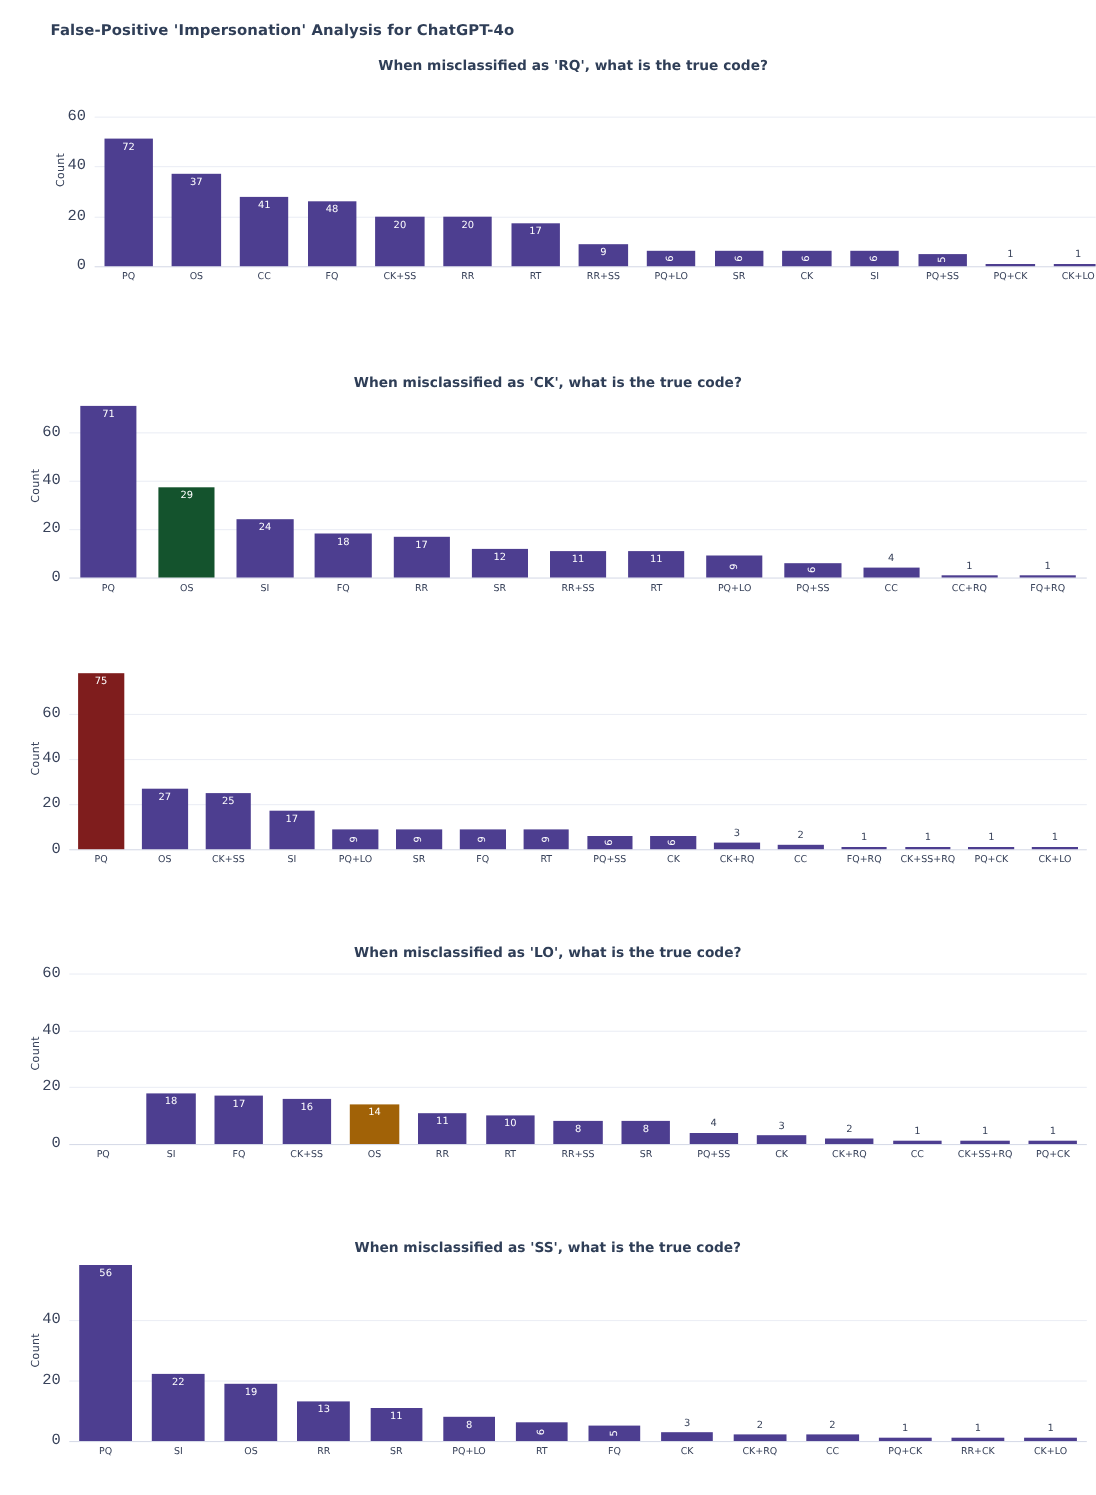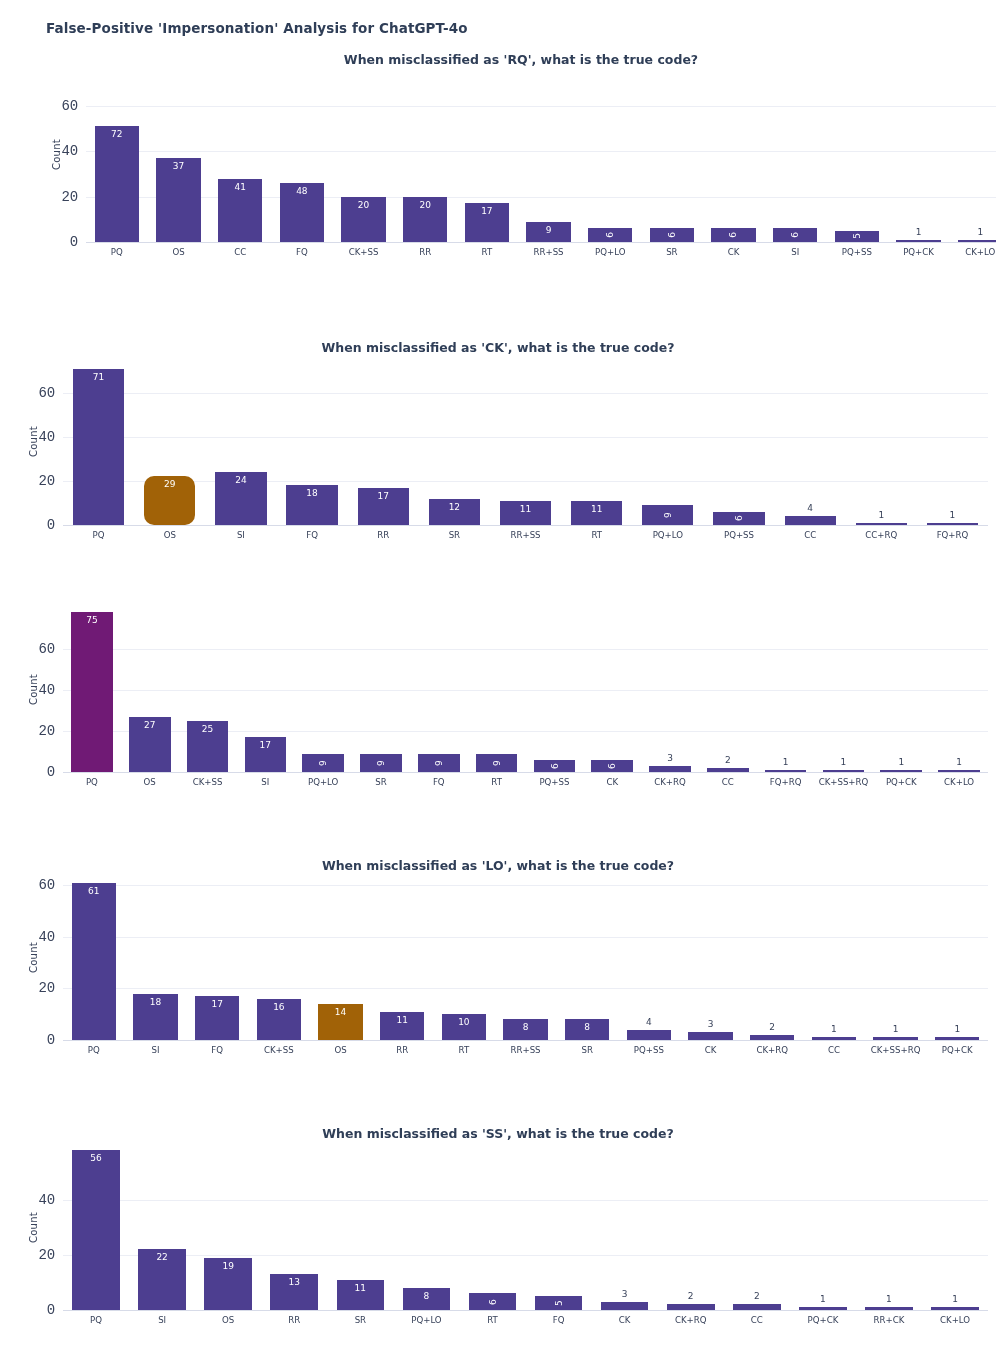--- a/index.html
+++ b/index.html
@@ -265,21 +265,21 @@
           <div class="gridline" style="top: 30.8378px;"></div>
           <div class="ytick" style="top: 30.8378px;">60</div>
           <div class="bars" style="height: 163px;">
             <div class="barcell">
               <div class="bar" title="PQ: 71" style="height: 156.392px; background: rgb(77, 62, 144);">
                 <div class="barval">71</div>
               </div>
               <div class="xtick">PQ</div>
             </div>
             <div class="barcell">
-              <div class="bar" title="OS: 29" style="height: 49px; background: #a16207; border-radius: 10px;">
+              <div class="bar" title="OS: 29" style="height: 82px; background: #14532d;">
                 <div class="barval">29</div>
               </div>
               <div class="xtick">OS</div>
             </div>
             <div class="barcell">
               <div class="bar" title="SI: 24" style="height: 52.8649px; background: rgb(77, 62, 144);">
                 <div class="barval">24</div>
               </div>
               <div class="xtick">SI</div>
             </div>
@@ -352,21 +352,21 @@
           <div class="axisline" style="top: 160px;"></div>
           <div class="ytick" style="top: 160px;">0</div>
           <div class="gridline" style="top: 118.974px;"></div>
           <div class="ytick" style="top: 118.974px;">20</div>
           <div class="gridline" style="top: 77.9487px;"></div>
           <div class="ytick" style="top: 77.9487px;">40</div>
           <div class="gridline" style="top: 36.9231px;"></div>
           <div class="ytick" style="top: 36.9231px;">60</div>
           <div class="bars" style="height: 160px;">
             <div class="barcell">
-              <div class="bar" title="PQ: 75" style="height: 183px; background: #701a75;">
+              <div class="bar" title="PQ: 75" style="height: 183px; background: #7f1d1d;">
                 <div class="barval">75</div>
               </div>
               <div class="xtick">PQ</div>
             </div>
             <div class="barcell">
               <div class="bar" title="OS: 27" style="height: 55.3846px; background: rgb(77, 62, 144);">
                 <div class="barval">27</div>
               </div>
               <div class="xtick">OS</div>
             </div>
@@ -464,23 +464,20 @@
           <div class="axisline" style="top: 160px;"></div>
           <div class="ytick" style="top: 160px;">0</div>
           <div class="gridline" style="top: 108.387px;"></div>
           <div class="ytick" style="top: 108.387px;">20</div>
           <div class="gridline" style="top: 56.7742px;"></div>
           <div class="ytick" style="top: 56.7742px;">40</div>
           <div class="gridline" style="top: 5.16129px;"></div>
           <div class="ytick" style="top: 5.16129px;">60</div>
           <div class="bars" style="height: 160px;">
             <div class="barcell">
-              <div class="bar" title="PQ: 61" style="height: 157.419px; background: rgb(77, 62, 144);">
-                <div class="barval">61</div>
-              </div>
               <div class="xtick">PQ</div>
             </div>
             <div class="barcell">
               <div class="bar" title="SI: 18" style="height: 46.4516px; background: rgb(77, 62, 144);">
                 <div class="barval">18</div>
               </div>
               <div class="xtick">SI</div>
             </div>
             <div class="barcell">
               <div class="bar" title="FQ: 17" style="height: 43.871px; background: rgb(77, 62, 144);">

